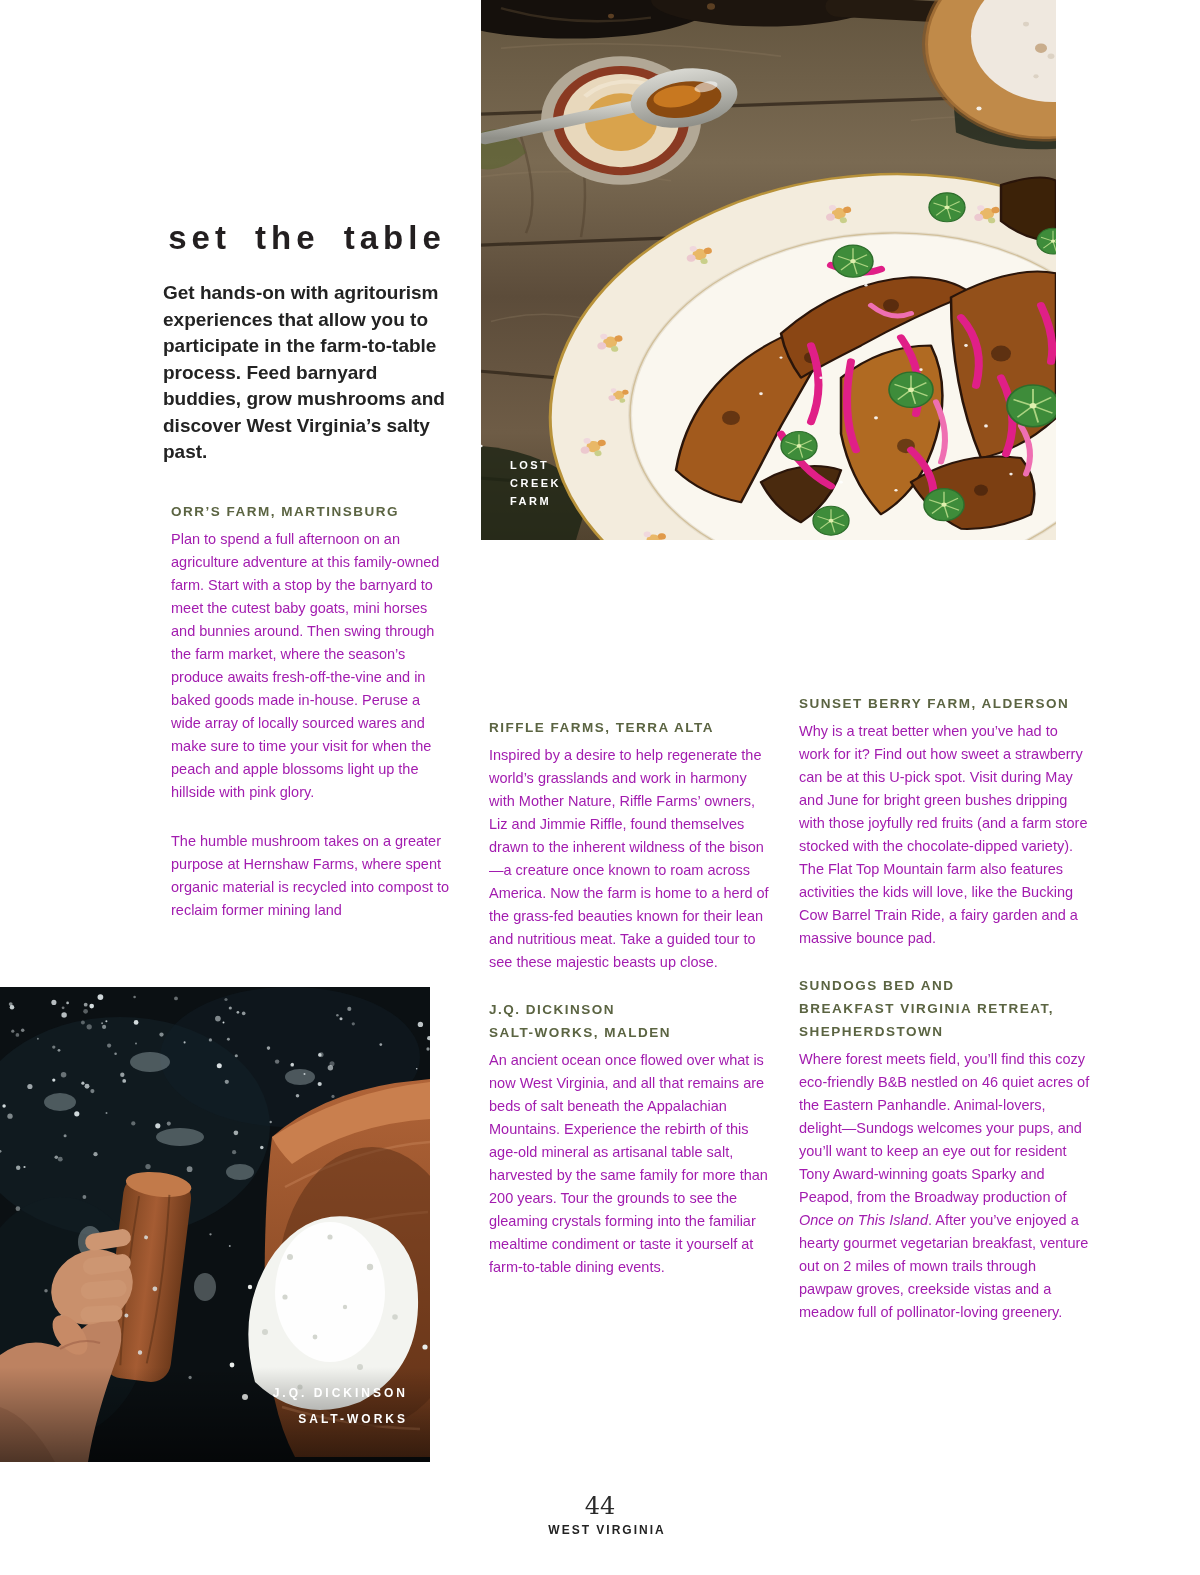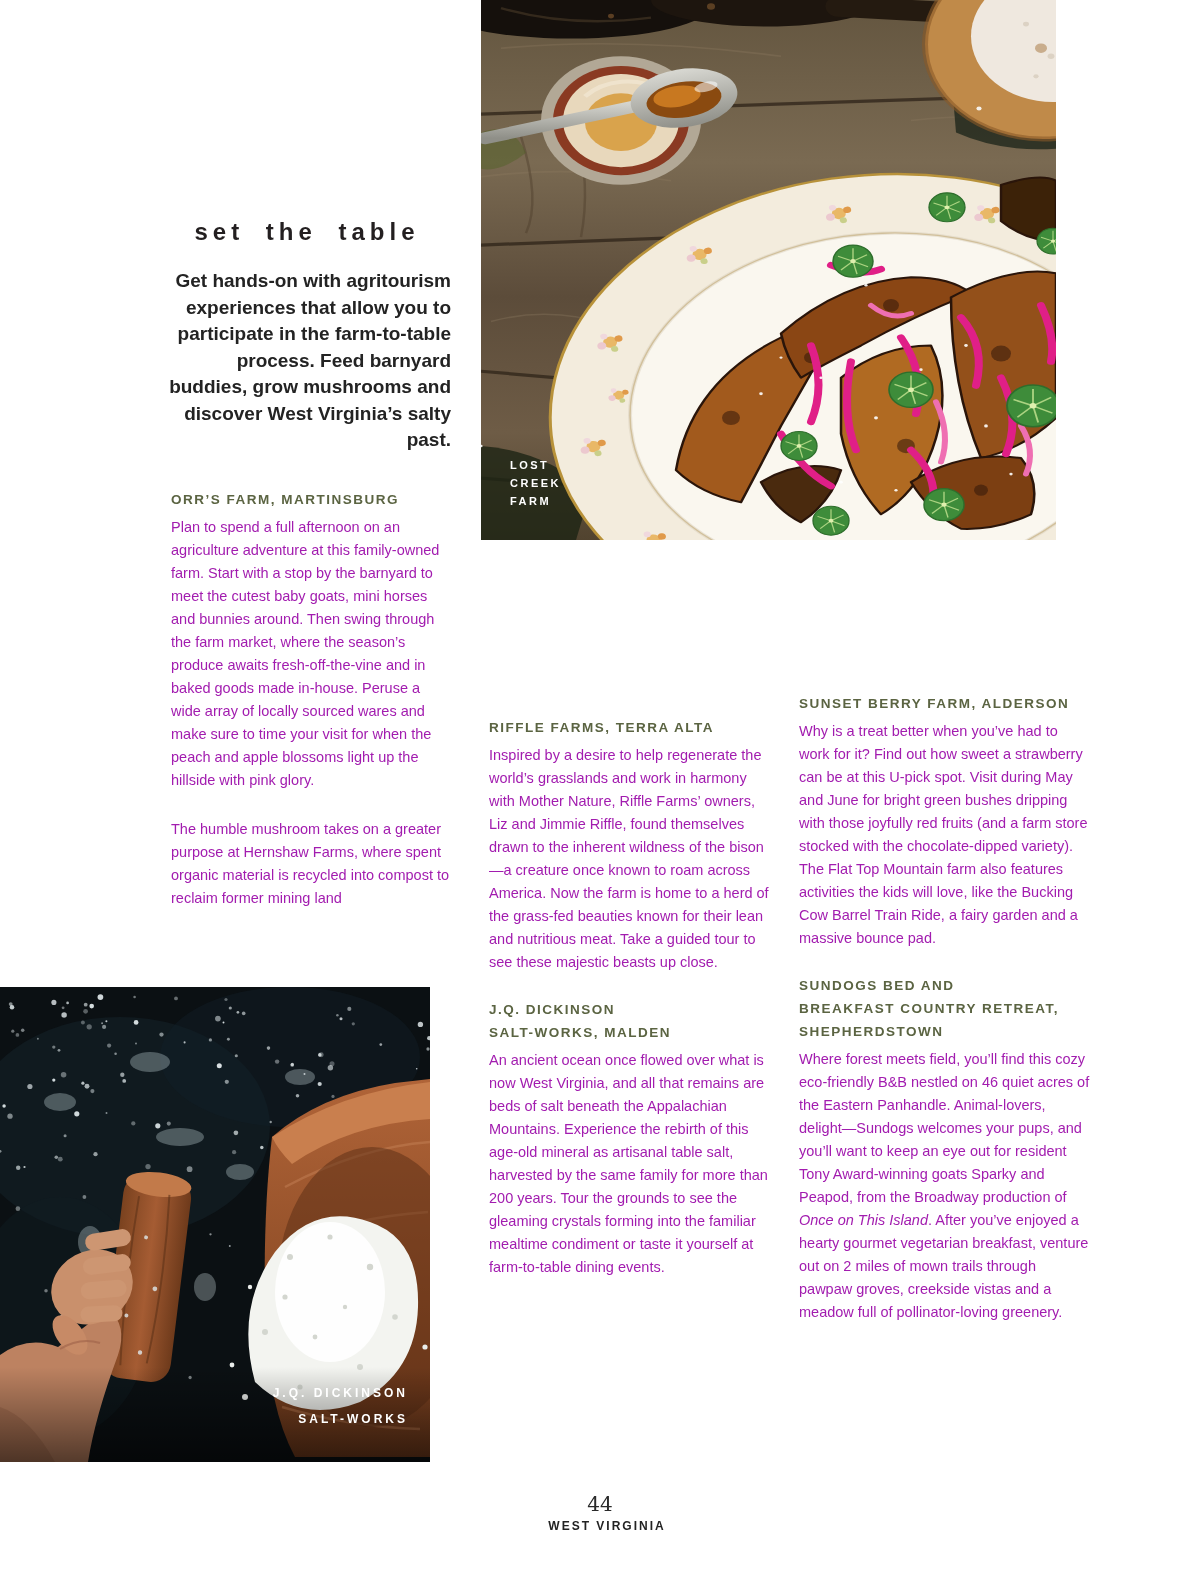--- a/index.html
+++ b/index.html
@@ -4,26 +4,26 @@
 <style>
   html,body{margin:0;padding:0;background:#e8e8e8;}
   .page{
     position:relative;width:1200px;height:1575px;margin:0 auto;
     background:#ffffff;overflow:hidden;
     font-family:"Liberation Sans",sans-serif;color:#2f2d2b;
   }
   
   .left-col{position:absolute;left:163px;top:196px;width:288px;}
   .mag-title{
-    font-size:24px;font-weight:800;letter-spacing:5px;word-spacing:10px;
+    font-size:33px;font-weight:800;letter-spacing:5px;word-spacing:10px;
     color:#231f20;text-align:center;line-height:40px;
   }
   .intro{
     margin-top:13px;font-size:19px;line-height:26.5px;font-weight:700;
-    text-align:right;color:#232323;
+    text-align:left;color:#232323;
   }
   .sec{margin-top:26px;margin-left:8px;}
   .sec.first{margin-top:34px;}
   .sec-heading{
     font-size:13.5px;font-weight:700;letter-spacing:1.5px;
     color:#5b6442;line-height:23px;
   }
   .sec-heading span{display:block;}
   .sec-body{margin-top:5px;font-size:14.5px;line-height:23px;color:#a21caf;}
   .sec-body .it{font-style:italic;}
@@ -40,21 +40,21 @@
   .photo-bottom{left:0;top:987px;width:430px;height:475px;}
   .photo-caption{
     position:absolute;color:#ffffff;font-weight:700;font-size:11px;
     letter-spacing:2.5px;line-height:18px;
   }
   .caption-top{left:29px;bottom:30px;}
   .caption-bottom{right:22px;bottom:30px;text-align:right;font-size:12px;line-height:26px;letter-spacing:3px;}
   .photo-caption span{display:block;}
   
   .footer{position:absolute;left:0;top:1492px;width:1200px;text-align:center;}
-  .page-num{font-family:"DejaVu Serif","Liberation Serif",serif;font-size:20px;color:#2a2a2a;}
+  .page-num{font-family:"DejaVu Serif","Liberation Serif",serif;font-size:24px;color:#2a2a2a;}
   .pub-name{margin-top:3px;font-size:12px;font-weight:700;letter-spacing:2px;color:#232323;margin-left:14px;}
 </style>
 </head>
 <body>
 
 <div class="page">
 
   <div class="photo photo-top">
     <svg viewBox="0 0 575 672" preserveAspectRatio="none">
       <defs>
@@ -272,21 +272,21 @@
     <div class="sec first">
       <div class="sec-heading">
         <span>SUNSET BERRY FARM, ALDERSON</span>
       </div>
       <div class="sec-body">Why is a treat better when you’ve had to work for it? Find out how sweet a strawberry can be at this U-pick spot. Visit during May and June for bright green bushes dripping with those joyfully red fruits (and a farm store stocked with the chocolate-dipped variety). The Flat Top Mountain farm also features activities the kids will love, like the Bucking Cow Barrel Train Ride, a fairy garden and a massive bounce pad.</div>
     </div>
 
     <div class="sec">
       <div class="sec-heading">
         <span>SUNDOGS BED AND</span>
-        <span>BREAKFAST COUNTRY RETREAT,</span>
+        <span>BREAKFAST VIRGINIA RETREAT,</span>
         <span>SHEPHERDSTOWN</span>
       </div>
       <div class="sec-body"><span>Where forest meets field, you’ll find this cozy eco-friendly B&amp;B nestled on 46 quiet acres of the Eastern Panhandle. Animal-lovers, delight—Sundogs welcomes your pups, and you’ll want to keep an eye out for resident Tony Award-winning goats Sparky and Peapod, from the Broadway production of </span><span class="it">Once on This Island</span><span>. After you’ve enjoyed a hearty gourmet vegetarian breakfast, venture out on 2 miles of mown trails through pawpaw groves, creekside vistas and a meadow full of pollinator-loving greenery.</span></div>
     </div>
   </div>
 
   <div class="photo photo-bottom">
     <svg viewBox="0 0 430 475" preserveAspectRatio="none">
       <defs>
         <linearGradient id="bowlGrad" x1="0" y1="0" x2="0" y2="1">

